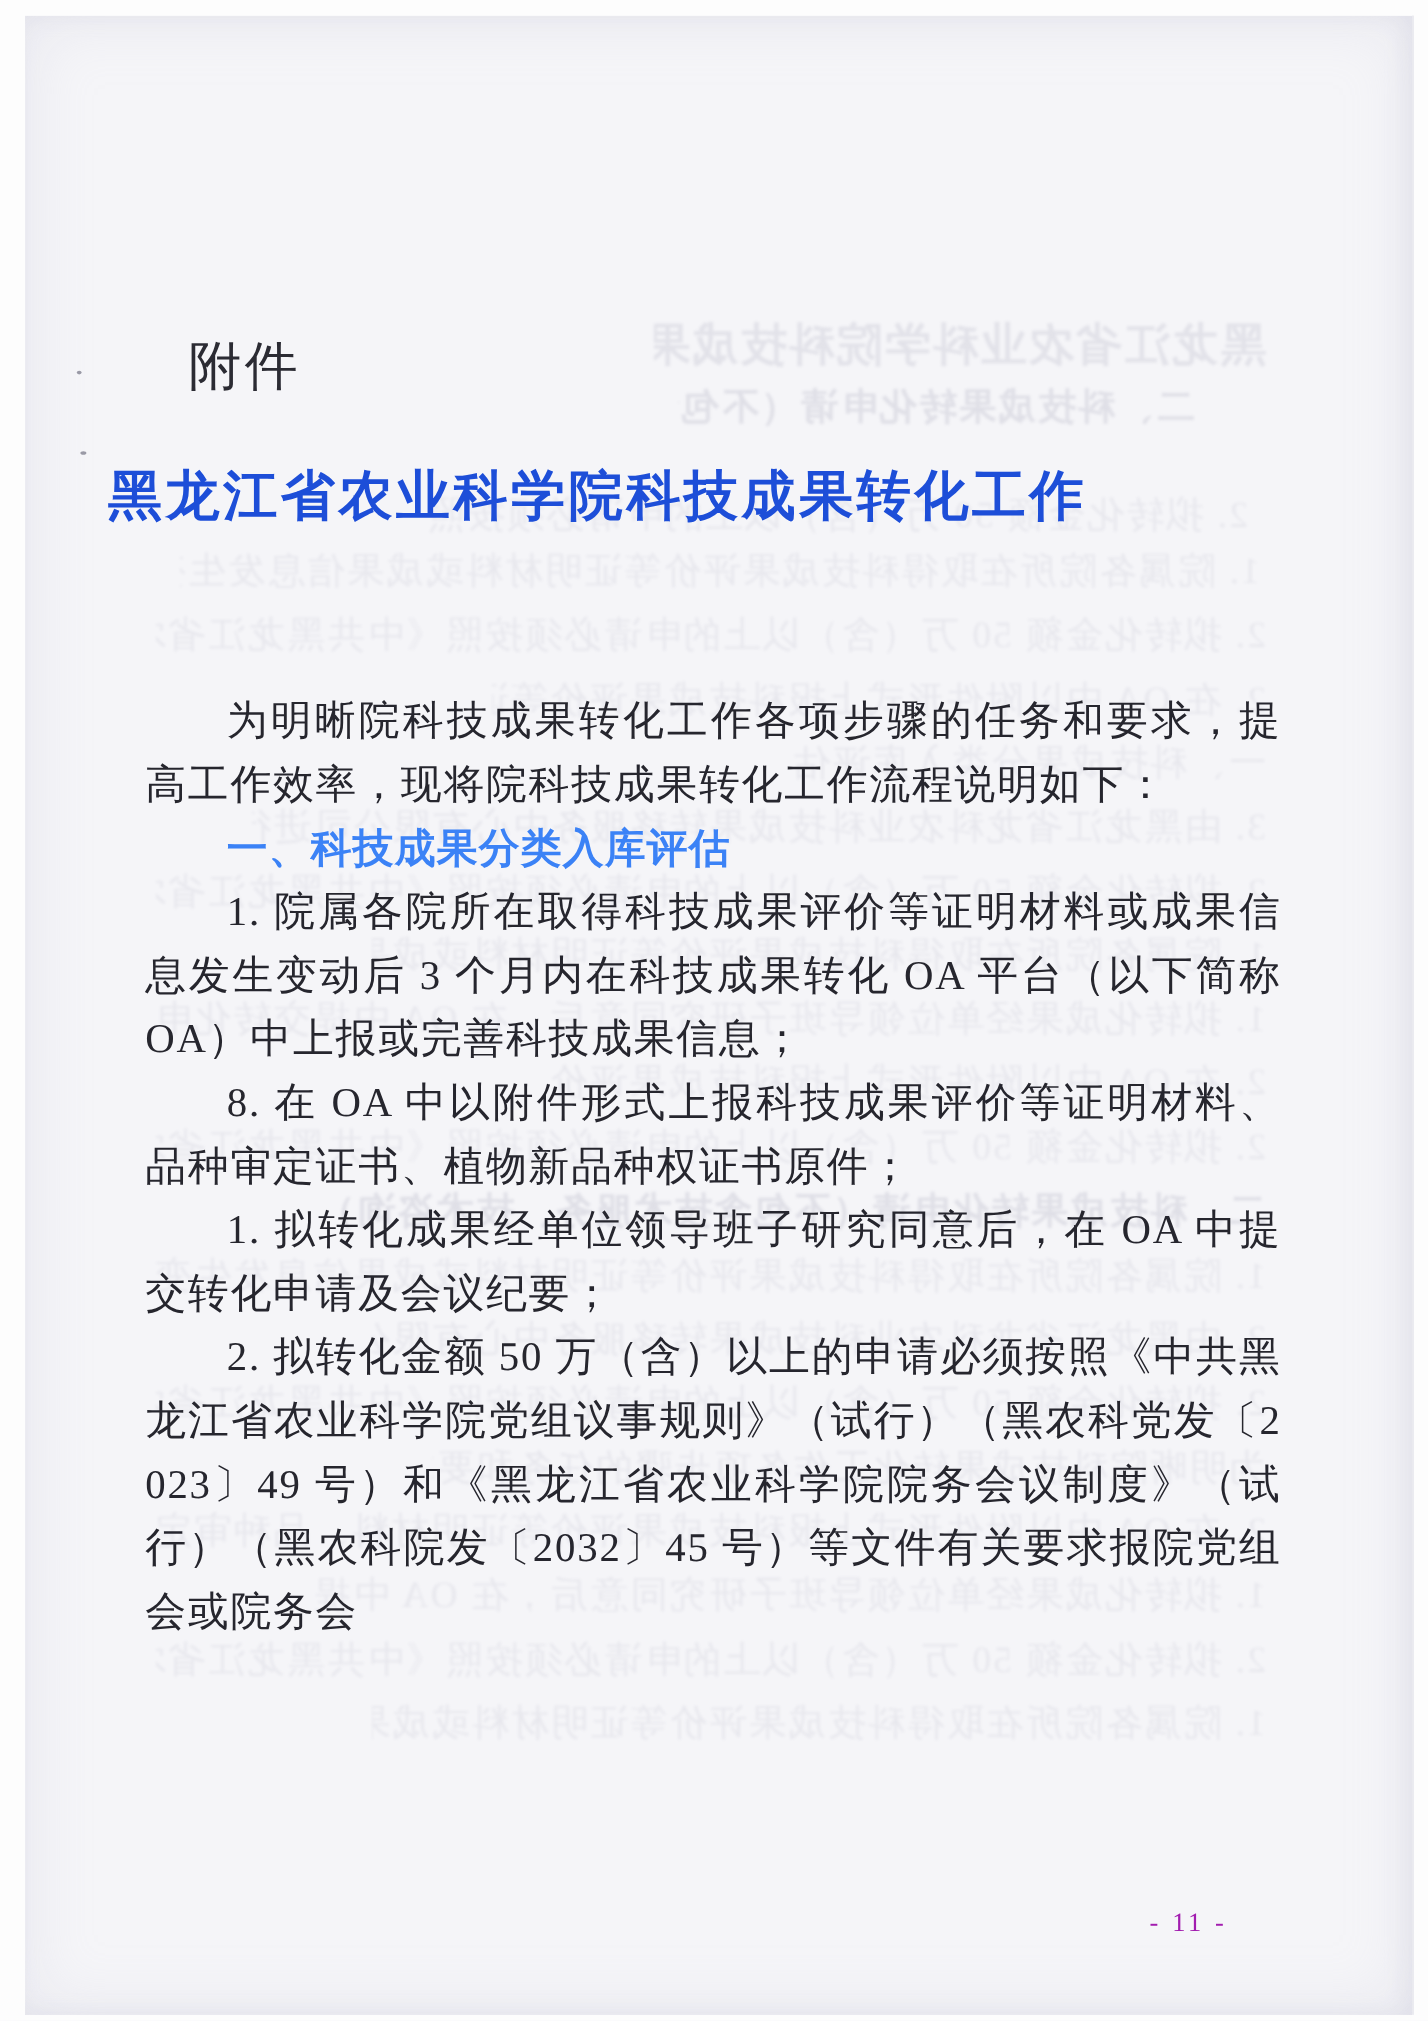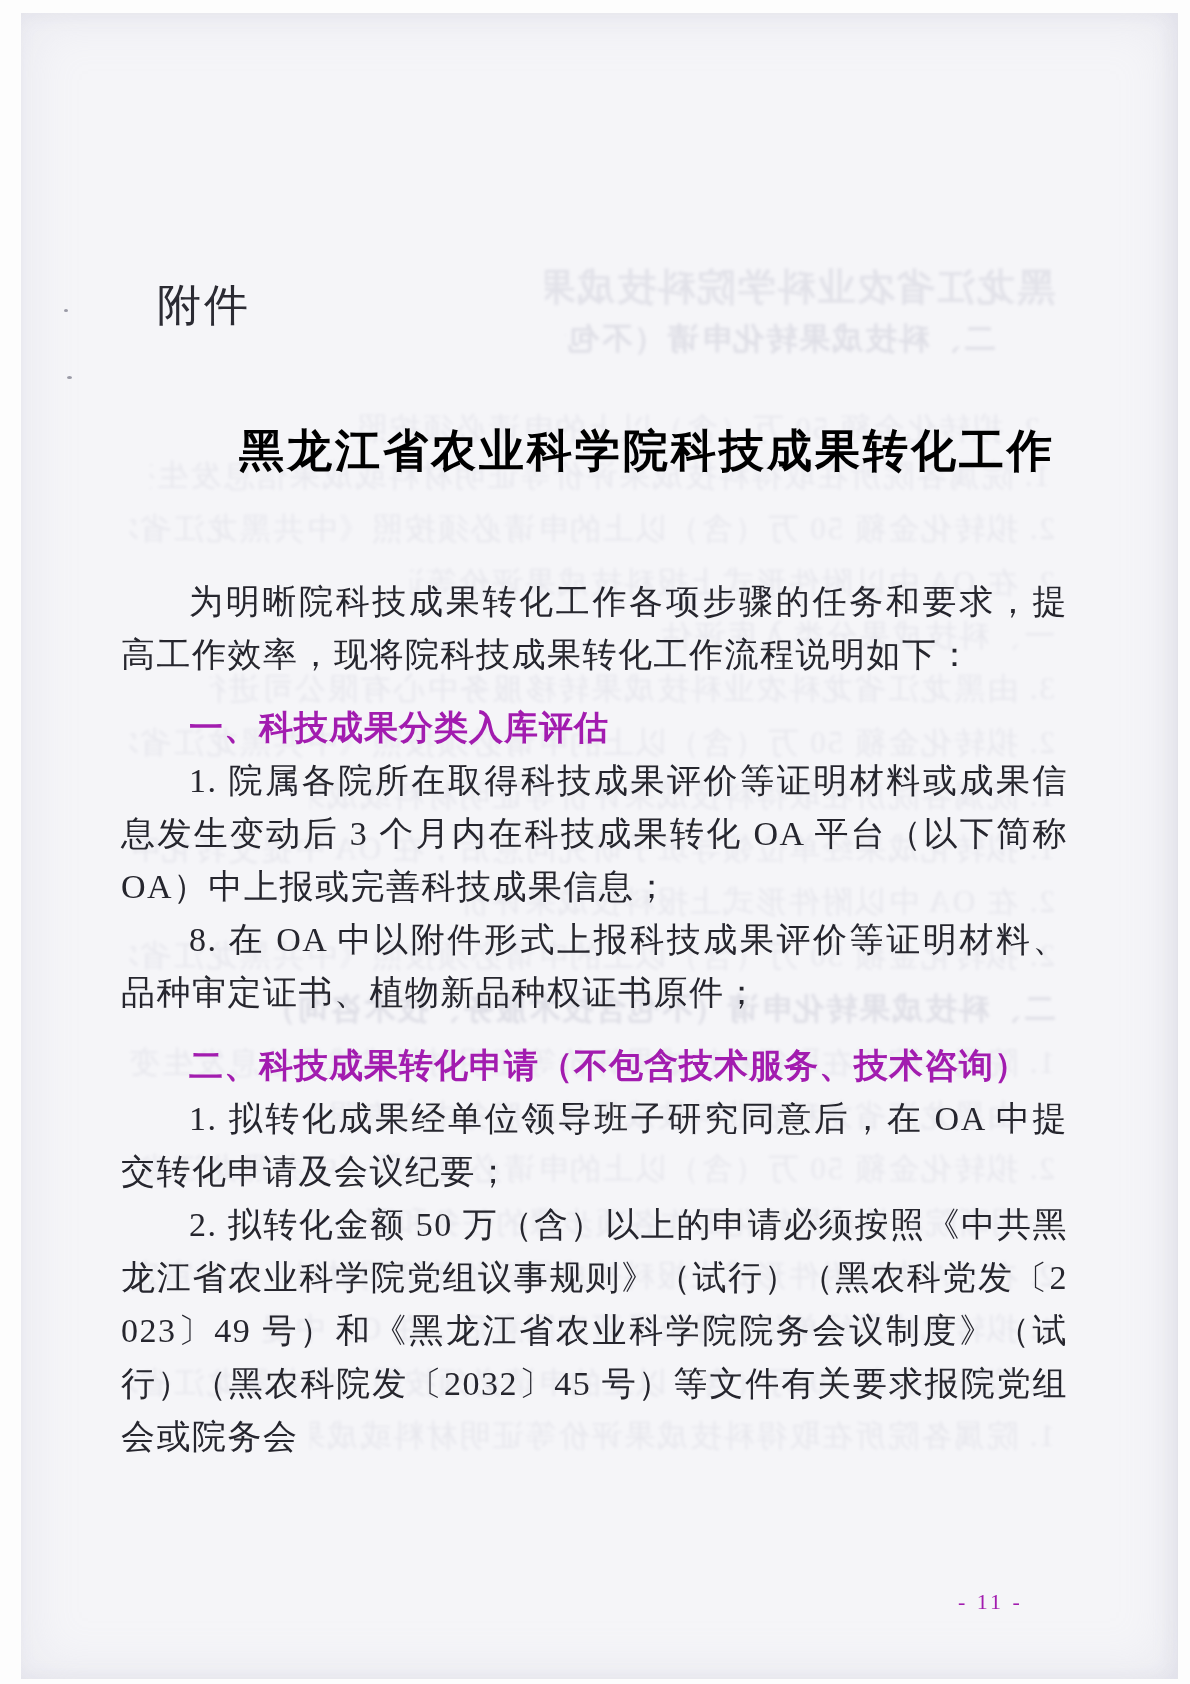--- a/index.html
+++ b/index.html
@@ -34,39 +34,37 @@
   .bleed.title-bleed{font-size:38px;opacity:.12;font-weight:bold;}
 
   
   .attachment-label{
     position:absolute;left:157px;top:276px;
     font-size:44px;letter-spacing:3px;color:#2b2b33;
     font-family:"Liberation Sans","DejaVu Sans",sans-serif;
   }
   .title-block{
     position:absolute;left:90px;top:383px;width:965px;
-    text-align:right;color:#000000;
+    text-align:left;color:#1d4ed8;
     font-weight:bold;
     font-size:45px;line-height:60px;letter-spacing:3px;
     font-family:"Liberation Serif","DejaVu Serif",serif;
-    margin-top:38px;
   }
   .body-block{
     position:absolute;left:121px;top:575px;width:947px;
     color:#26262e;
     font-size:34px;line-height:53px;letter-spacing:1.5px;
     text-align:justify;
     word-break:break-all;
   }
   .para{margin:0;text-indent:2em;}
   .para.heading{
     font-family:"Liberation Sans","DejaVu Sans",sans-serif;
-    font-weight:600;color:#a21caf;
+    font-weight:600;color:#3b82f6;
     letter-spacing:1px;
-    margin-top:20px;
   }
   .page-number{
     position:absolute;left:958px;top:1589px;
     font-size:22px;letter-spacing:3px;color:#a21caf;
   }
 </style>
 </head>
 <body>
 
 <div class="paper"></div>
@@ -103,18 +101,17 @@
 
 <div class="title-block">
   <div>黑龙江省农业科学院科技成果转化工作</div>
 </div>
 
 <div class="body-block">
   <p class="para body">为明晰院科技成果转化工作各项步骤的任务和要求，提高工作效率，现将院科技成果转化工作流程说明如下：</p>
   <p class="para heading">一、科技成果分类入库评估</p>
   <p class="para body">1. 院属各院所在取得科技成果评价等证明材料或成果信息发生变动后 3 个月内在科技成果转化 OA 平台（以下简称 OA）中上报或完善科技成果信息；</p>
   <p class="para body">8. 在 OA 中以附件形式上报科技成果评价等证明材料、品种审定证书、植物新品种权证书原件；</p>
-  <p class="para heading">二、科技成果转化申请（不包含技术服务、技术咨询）</p>
   <p class="para body">1. 拟转化成果经单位领导班子研究同意后，在 OA 中提交转化申请及会议纪要；</p>
   <p class="para body">2. 拟转化金额 50 万（含）以上的申请必须按照《中共黑龙江省农业科学院党组议事规则》（试行）（黑农科党发〔2023〕49 号）和《黑龙江省农业科学院院务会议制度》（试行）（黑农科院发〔2032〕45 号）等文件有关要求报院党组会或院务会</p>
 </div>
 
 <div class="page-number">- 11 -</div>
 
 </body></html>

